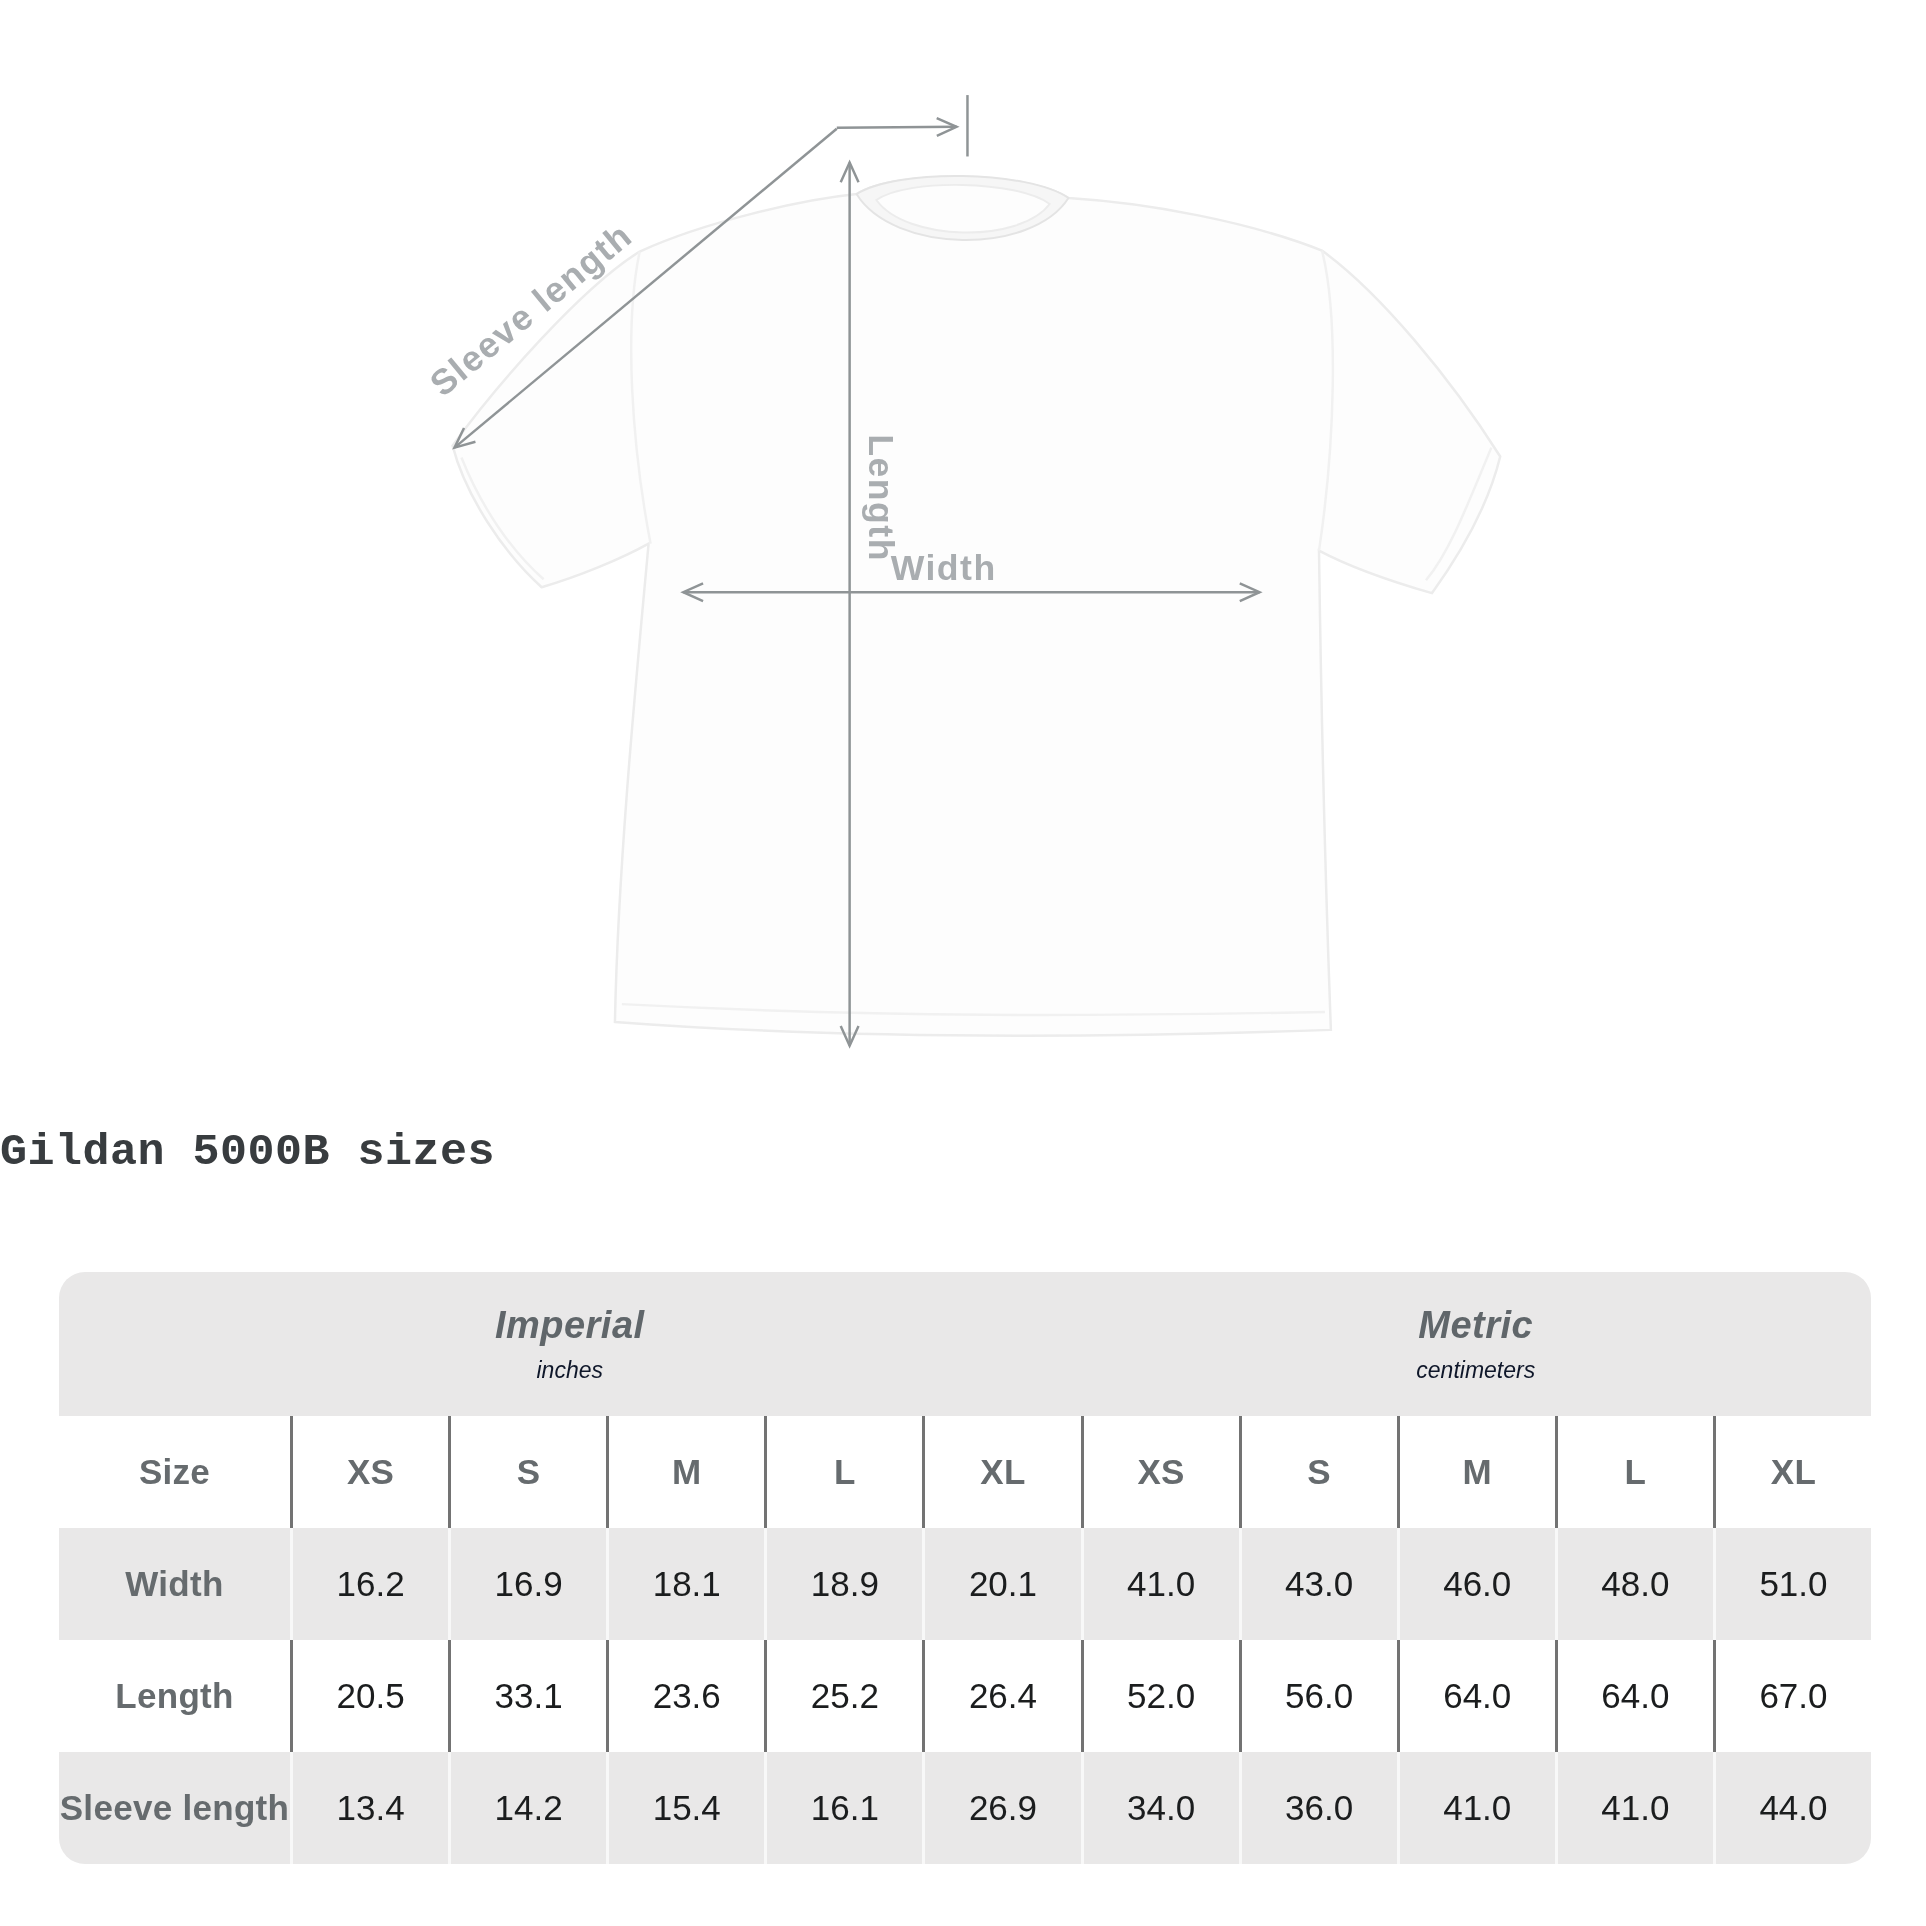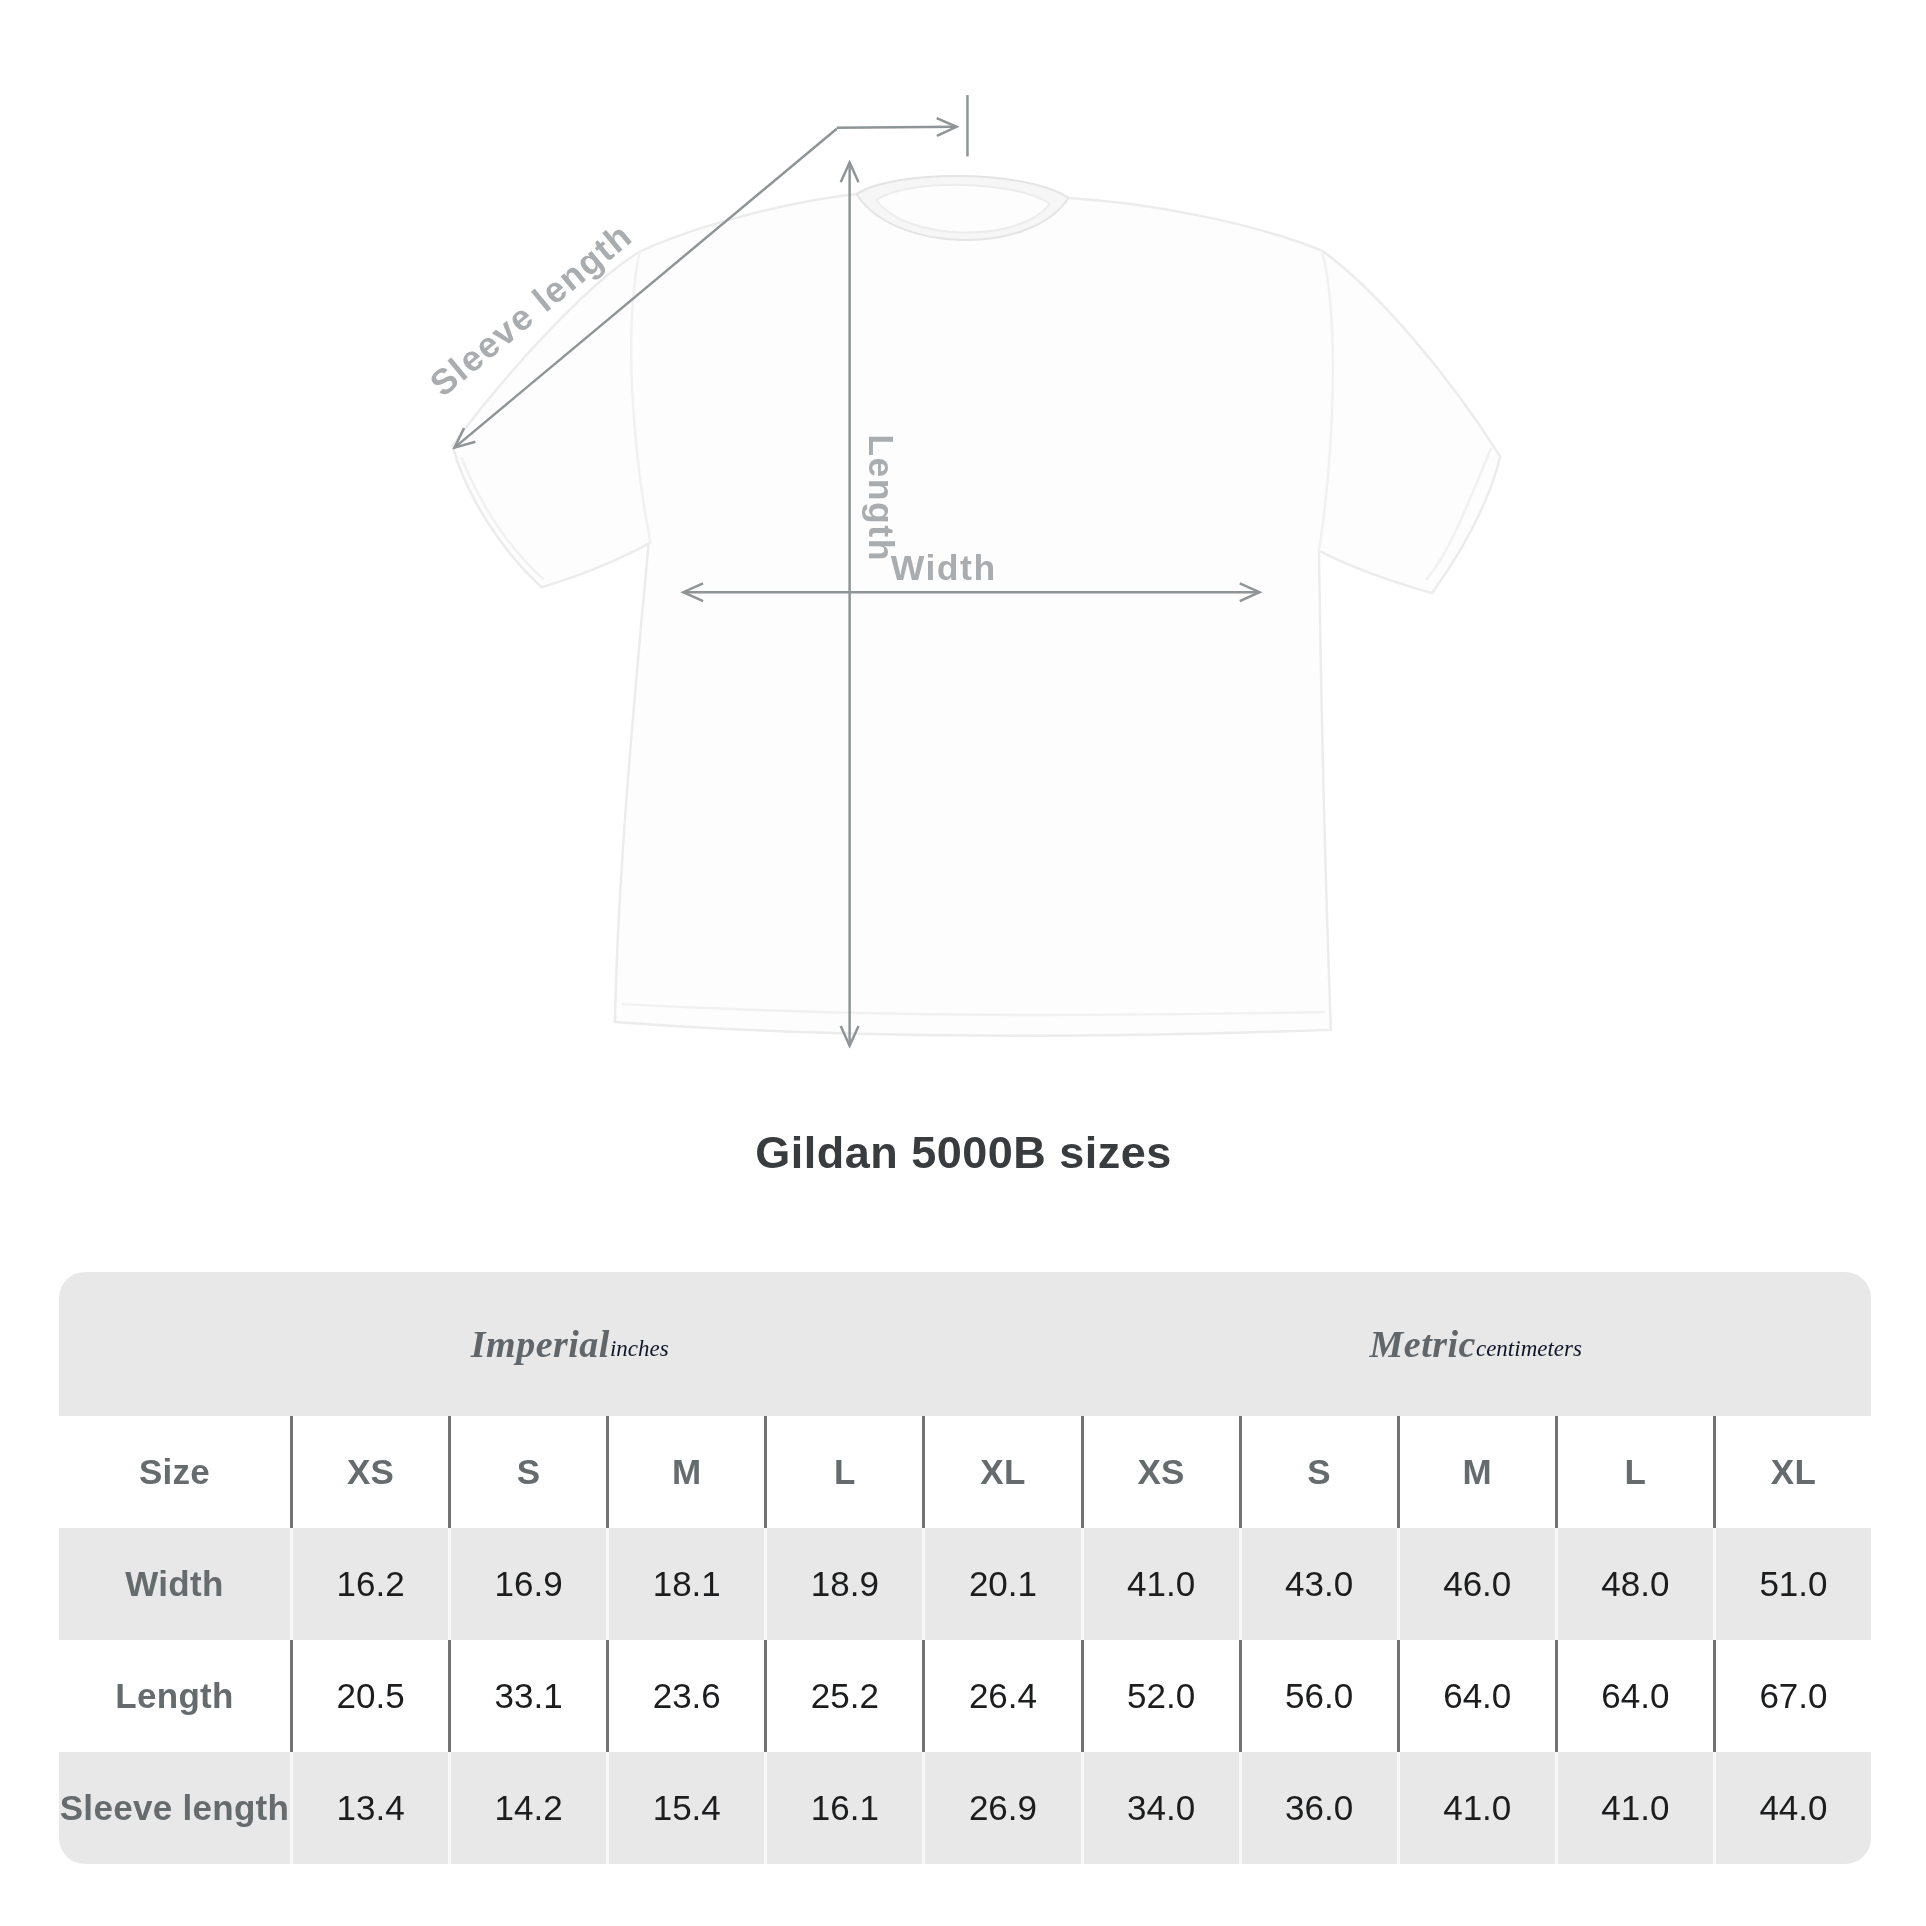--- a/index.html
+++ b/index.html
@@ -7,34 +7,34 @@
   body { width:1927px; height:1927px; font-family:"Liberation Sans", sans-serif; }
   .page { position:relative; width:1927px; height:1927px; background:#ffffff; overflow:hidden; }
 
   
   .diagram-svg { position:absolute; left:0; top:0; }
   .dim-label { font-family:"Liberation Sans", sans-serif; font-weight:700; font-size:36px;
                fill:#a9adb0; letter-spacing:1.5px; }
   .meas { stroke:#8f9496; stroke-width:2.5; fill:none; }
 
   
-  .page-title { position:absolute; top:1127px; left:0; width:100%; text-align:center;
-                font-size:45px; font-weight:700; color:#383c3f; letter-spacing:0.5px; }
+  .page-title { position:absolute; top:1127px; left:0; width:100%; 
+                font-size:45px; font-weight:700; color:#383c3f; letter-spacing:0.5px;font-family:Liberation Mono, monospace; }
   .page-note  { position:absolute; top:1192px; left:0; width:100%; text-align:center;
                 font-size:28px; font-style:italic; color:#55595c; }
 
   
   .size-table { position:absolute; left:59px; top:1272px; width:1812px; height:592px;
                 border-radius:26px; overflow:hidden;
                 display:grid;
                 grid-template-columns:231px repeat(10, 1fr);
                 grid-template-rows:144px repeat(4, 1fr); }
   .trow { display:contents; }
   .cell { display:flex; align-items:center; justify-content:center; }
-  .unit-head { background:#e9e8e8; flex-direction:row; grid-row:1;font-family:Liberation Serif, serif; }
+  .unit-head { background:#e9e8e8; flex-direction:column; grid-row:1; }
   .uh-left  { grid-column:1 / 7; }
   .uh-right { grid-column:7 / 12; }
   .unit-name { font-size:38px; font-weight:700; font-style:italic; color:#60666a; letter-spacing:0.5px; }
   .unit-sub  { font-size:23px; font-style:italic; color:#0f172a; margin-top:10px; }
   .head { font-size:35px; font-weight:700; color:#666b6e; letter-spacing:0.3px; }
   .num  { font-size:35px; font-weight:400; color:#1b1d1e; }
   .row-white .cell { background:#ffffff; }
   .row-gray  .cell { background:#e9e8e8; }
   .row-white .cell + .cell { border-left:3px solid #737373; }
   .row-gray  .cell + .cell { border-left:3px solid #f8f8f8; }

